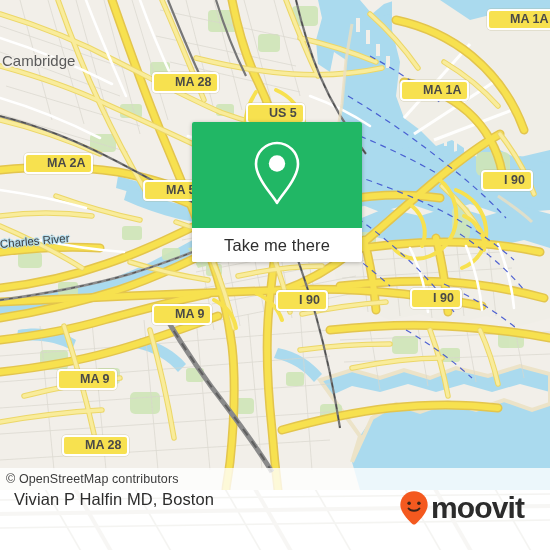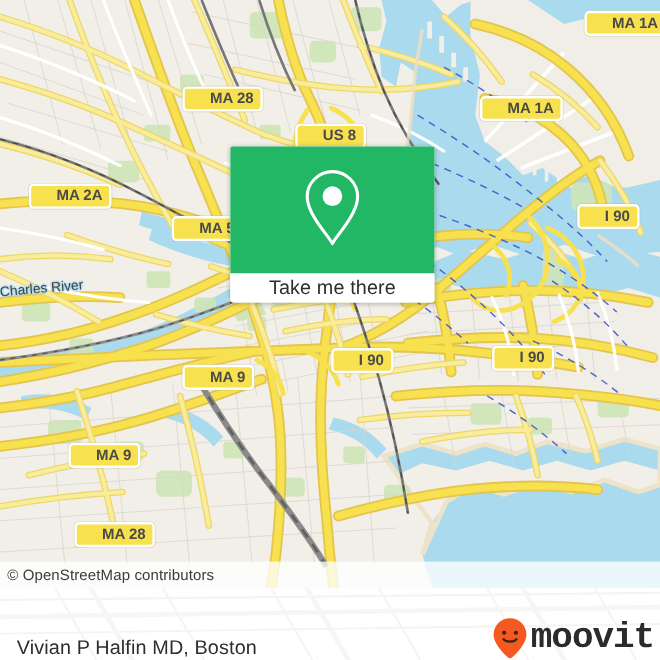--- a/index.html
+++ b/index.html
@@ -70,21 +70,21 @@
     background:#ffffff;
   }
   .card-top{
     height:106px;
     background:#21b765;
     display:flex;align-items:center;justify-content:center;
     border-radius:2px 2px 0 0;
   }
   .card-top svg{display:block;}
   .card-bottom{
-    height:24px;background:#ffffff;
+    height:34px;background:#ffffff;
     display:flex;align-items:center;justify-content:center;
     border-radius:0 0 2px 2px;
   }
   .card-bottom span{
     font-size:16.5px;color:#2e2e2e;letter-spacing:.1px;
     font-family:"Liberation Sans", sans-serif;
   }
   .card-tail{
     position:absolute;left:50%;top:140px;margin-left:-11px;
     width:0;height:0;
@@ -96,34 +96,34 @@
   }
 
   
   .footer{
     position:absolute;left:0;top:490px;width:550px;height:60px;
     background:#ffffff;overflow:hidden;
   }
   .footer-bg{position:absolute;left:0;top:0;width:550px;height:60px;opacity:.30;}
   .footer-inner{
     position:relative;z-index:2;
-    height:60px;display:flex;align-items:flex-end;
+    height:60px;display:flex;align-items:flex-start;
     justify-content:space-between;
-    padding:0 5px 0 14px;box-sizing:border-box;
+    padding:0 26px 0 14px;box-sizing:border-box;
   }
   .footer-title{
     font-size:16.5px;color:#2d2d2d;letter-spacing:.1px;
     font-family:"Liberation Sans", sans-serif;
   }
   .brand{display:flex;align-items:center;gap:2px;}
   .brand svg{display:block;}
   .brand-word{
     font-size:30px;font-weight:bold;color:#2b2b2b;
     letter-spacing:-0.9px;line-height:30px;
-    font-family:Liberation Mono, monospace;
+    font-family:Liberation Sans, sans-serif;
   }
 </style>
 </head>
 <body>
 
 <div id="app">
 
   <div class="map">
     <svg viewBox="0 0 550 490" xmlns="http://www.w3.org/2000/svg">
       <defs>
@@ -522,26 +522,27 @@
         </g>
 
         <g fill="none" stroke="#ece0c2" stroke-width="3" opacity=".8">
           <path d="M336,140 L342,104 L346,60 L352,24"></path>
           <path d="M498,196 C510,204 522,212 532,222"></path>
         </g>
 
       </g>
     </svg>
 
+    <div class="place" style="left:2px;top:52px;">Cambridge</div>
     <div class="place river" style="left:0px;top:238px;">Charles River</div>
 
     <div class="shield" style="left:487px;top:9px;">MA 1A</div>
     <div class="shield" style="left:152px;top:72px;">MA 28</div>
     <div class="shield" style="left:400px;top:80px;">MA 1A</div>
-    <div class="shield" style="left:246px;top:103px;">US 8</div>
+    <div class="shield" style="left:246px;top:103px;">US 5</div>
     <div class="shield" style="left:24px;top:153px;">MA 2A</div>
     <div class="shield" style="left:143px;top:180px;">MA 5</div>
     <div class="shield" style="left:481px;top:170px;">I 90</div>
     <div class="shield" style="left:152px;top:304px;">MA 9</div>
     <div class="shield" style="left:276px;top:290px;">I 90</div>
     <div class="shield" style="left:410px;top:288px;">I 90</div>
     <div class="shield" style="left:57px;top:369px;">MA 9</div>
     <div class="shield" style="left:62px;top:435px;">MA 28</div>
 
     <div class="attrib">

